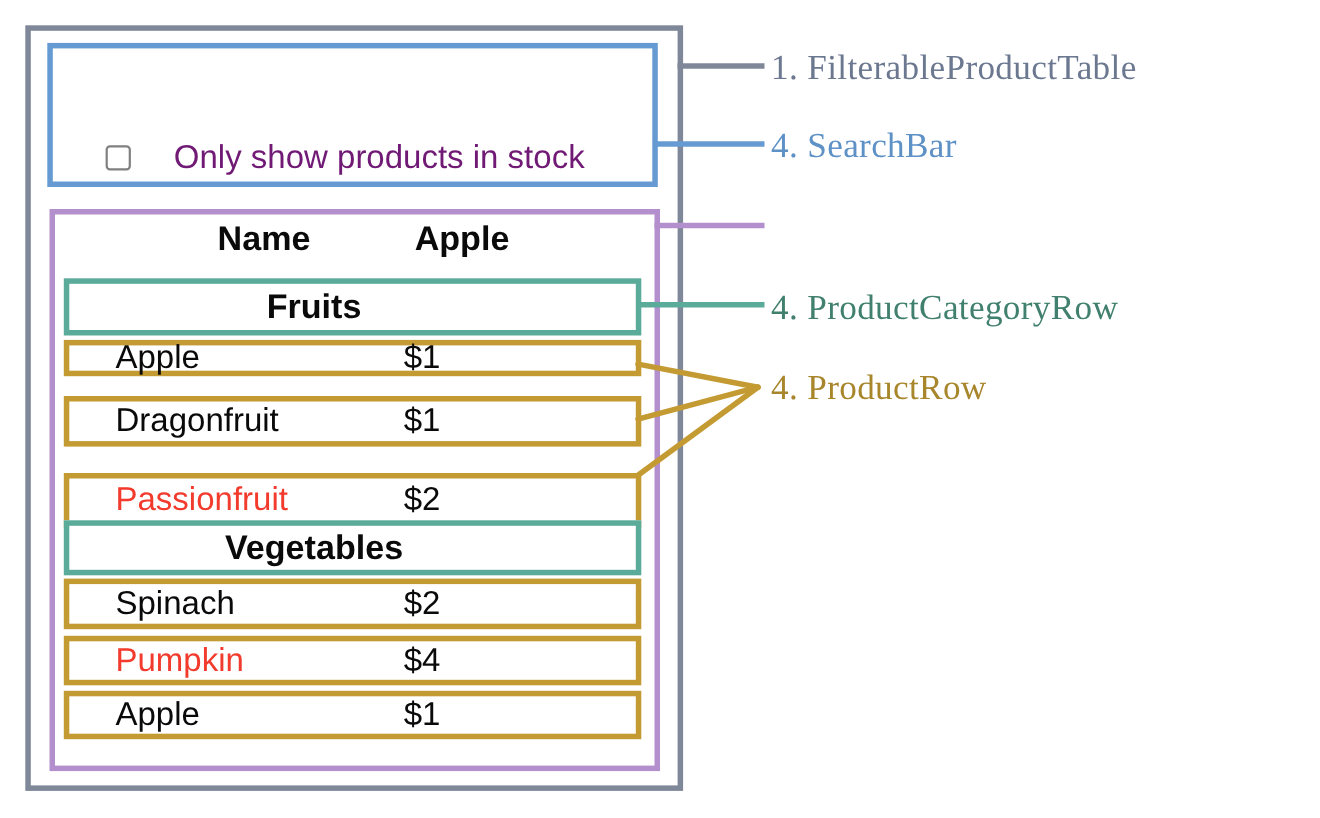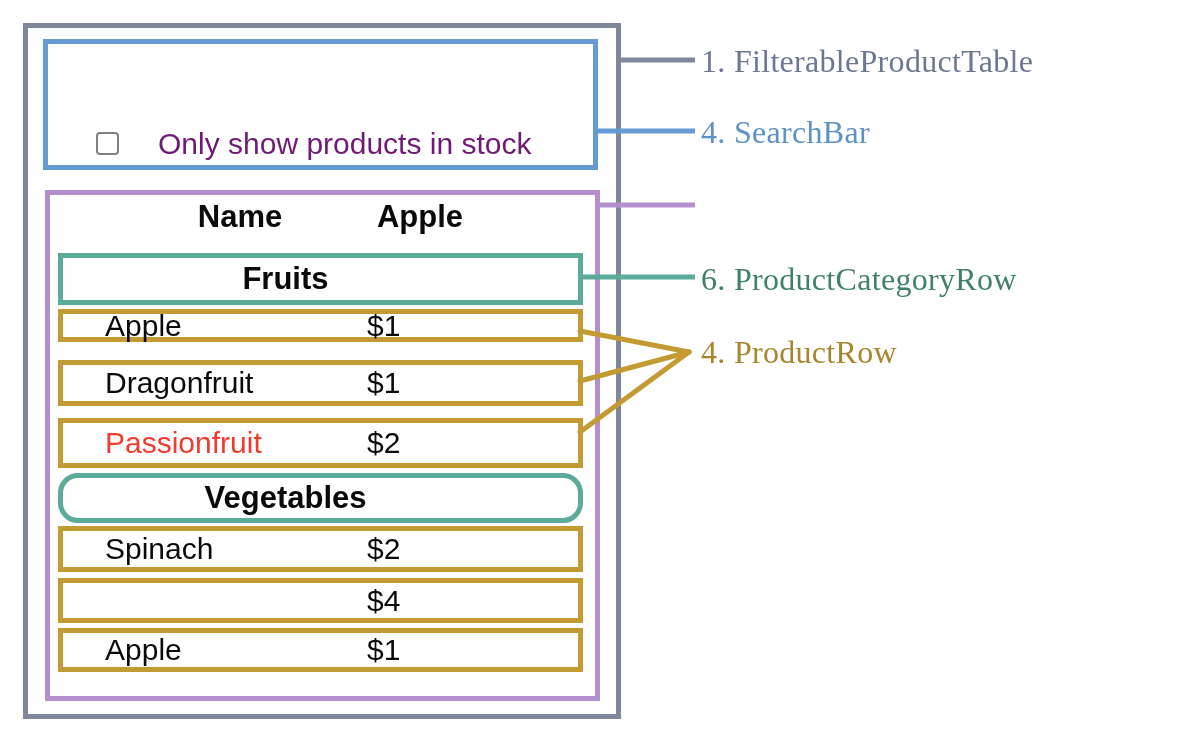--- a/index.html
+++ b/index.html
@@ -74,46 +74,47 @@
   <div class="row cat-row" style="top:253px;height:52px;">Fruits</div>
 
   <div class="row prod-row" style="top:309px;height:33px;">
     <span class="cell-name">Apple</span>
     <span class="cell-price">$1</span>
   </div>
   <div class="row prod-row" style="top:360px;height:46px;">
     <span class="cell-name">Dragonfruit</span>
     <span class="cell-price">$1</span>
   </div>
-  <div class="row prod-row" style="top:418px;height:50px;">
+  <div class="row prod-row" style="top:430px;height:50px;">
     <span class="cell-name" style="color: rgb(242, 59, 45);">Passionfruit</span>
     <span class="cell-price">$2</span>
   </div>
 
-  <div class="row cat-row" style="top:473px;height:50px;border-radius:20px;">Vegetables</div>
+  <div class="row cat-row" style="top:473px;height:50px;">Vegetables</div>
 
   <div class="row prod-row" style="top:526px;height:46px;">
     <span class="cell-name">Spinach</span>
     <span class="cell-price">$2</span>
   </div>
   <div class="row prod-row" style="top:578px;height:45px;">
+    <span class="cell-name" style="color: rgb(242, 59, 45);">Pumpkin</span>
     <span class="cell-price">$4</span>
   </div>
   <div class="row prod-row" style="top:628px;height:44px;">
     <span class="cell-name">Apple</span>
     <span class="cell-price">$1</span>
   </div>
 
   <svg class="connectors" width="1200" height="744" viewBox="0 0 1200 744">
     <line class="ln-slate" x1="616" y1="60" x2="695" y2="60"></line>
     <line class="ln-blue" x1="594" y1="131" x2="695" y2="131"></line>
     <line class="ln-purple" x1="595" y1="205" x2="695" y2="205"></line>
     <line class="ln-teal" x1="580" y1="277" x2="695" y2="277"></line>
     <line class="ln-gold" x1="580" y1="331" x2="689" y2="352"></line>
     <line class="ln-gold" x1="580" y1="381" x2="689" y2="352"></line>
     <line class="ln-gold" x1="580" y1="432" x2="689" y2="352"></line>
   </svg>
 
   <div class="legend-label lg-1">1. FilterableProductTable</div>
   <div class="legend-label lg-2">4. SearchBar</div>
-  <div class="legend-label lg-4">6. ProductCategoryRow</div>
+  <div class="legend-label lg-4">4. ProductCategoryRow</div>
   <div class="legend-label lg-5">4. ProductRow</div>
 </div>
 
 </body></html>

